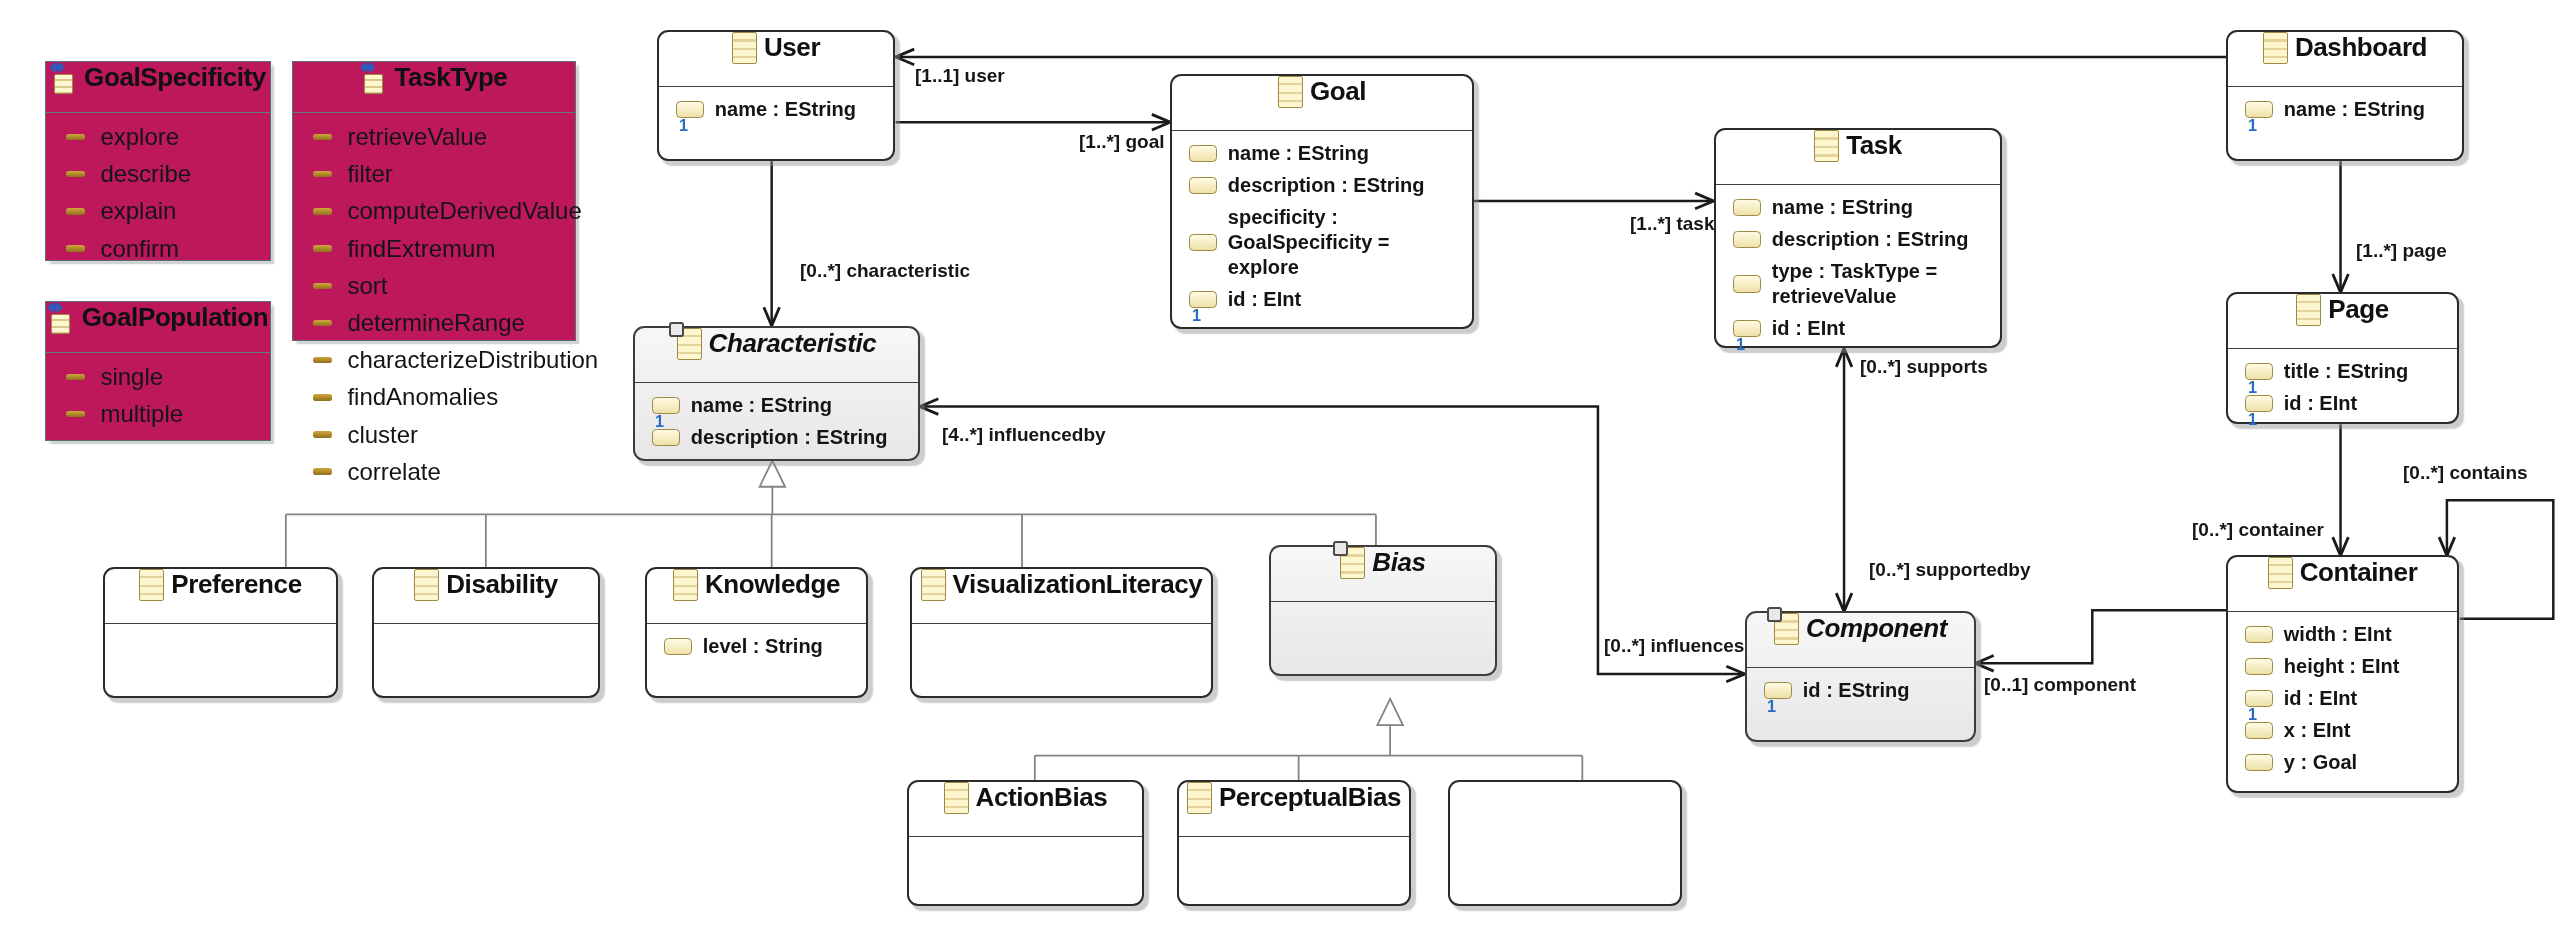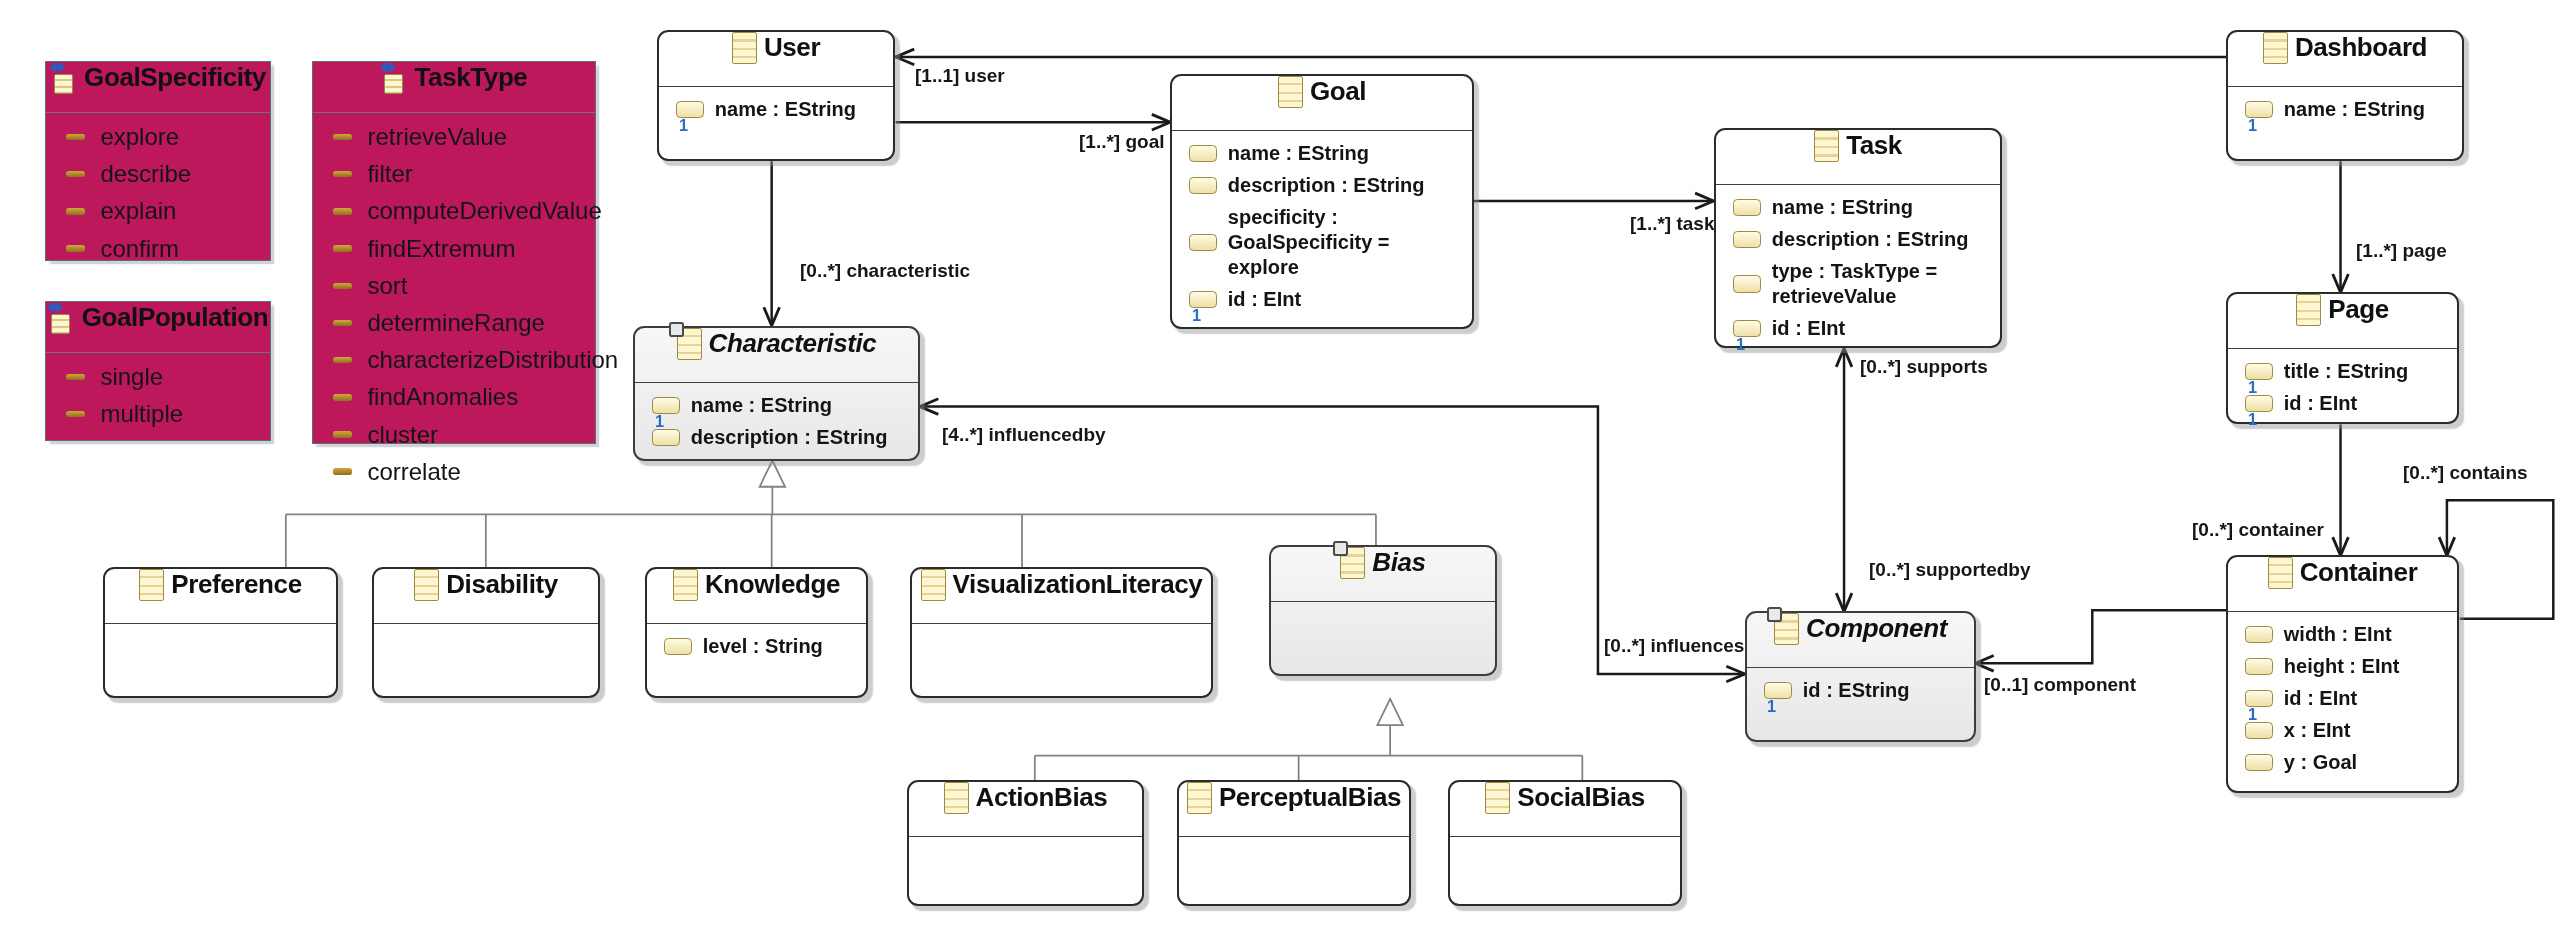--- a/index.html
+++ b/index.html
@@ -144,21 +144,21 @@
           <span class="licon"></span>
           <span class="ltext">explain</span>
         </div>
         <div class="lrow">
           <span class="licon"></span>
           <span class="ltext">confirm</span>
         </div>
       </div>
   </div>
 
-  <div class="box enum" style="left:312px;top:61px;width:284px;height:383px">
+  <div class="box enum" style="left:292px;top:61px;width:284px;height:280px">
     <div class="hd">
         <span class="eicon"></span>
       <span class="title">TaskType</span>
       </div>
     <div class="attrs">
         <div class="lrow">
           <span class="licon"></span>
           <span class="ltext">retrieveValue</span>
         </div>
         <div class="lrow">
@@ -444,24 +444,20 @@
 
   <div class="box cls" style="left:1177px;top:780px;width:234px;height:126px">
     <div class="hd">
         <span class="cicon"></span>
       <span class="title">PerceptualBias</span>
       </div>
     <div class="attrs"></div>
   </div>
 
   <div class="box cls" style="left:1448px;top:780px;width:234px;height:126px">
-    <div class="hd">
-        <span class="cicon"></span>
-      <span class="title">SocialBias</span>
-      </div>
     <div class="attrs"></div>
   </div>
 
   <div class="elabel" style="left:915px;top:65px">[1..1] user</div>
   <div class="elabel" style="left:1079px;top:131px">[1..*] goal</div>
   <div class="elabel" style="left:800px;top:260px">[0..*] characteristic</div>
   <div class="elabel" style="left:1630px;top:213px">[1..*] task</div>
   <div class="elabel" style="left:2356px;top:240px">[1..*] page</div>
   <div class="elabel" style="left:2192px;top:519px">[0..*] container</div>
   <div class="elabel" style="left:2403px;top:462px">[0..*] contains</div>

